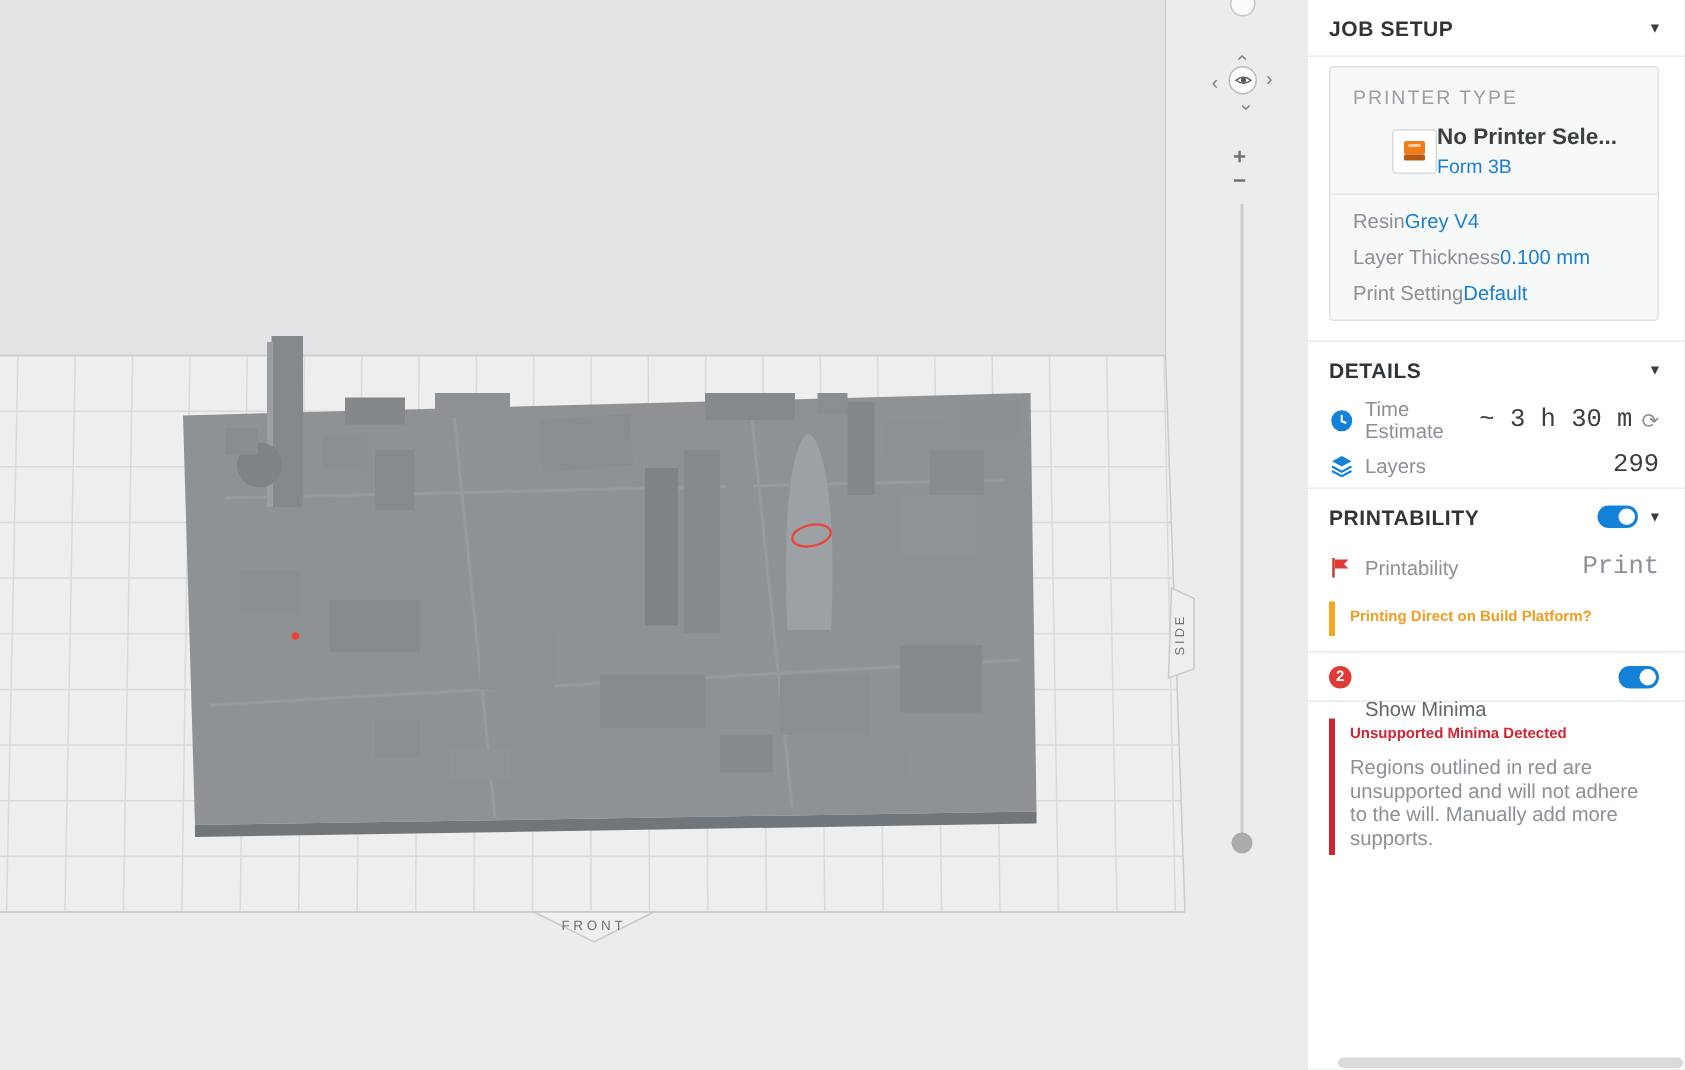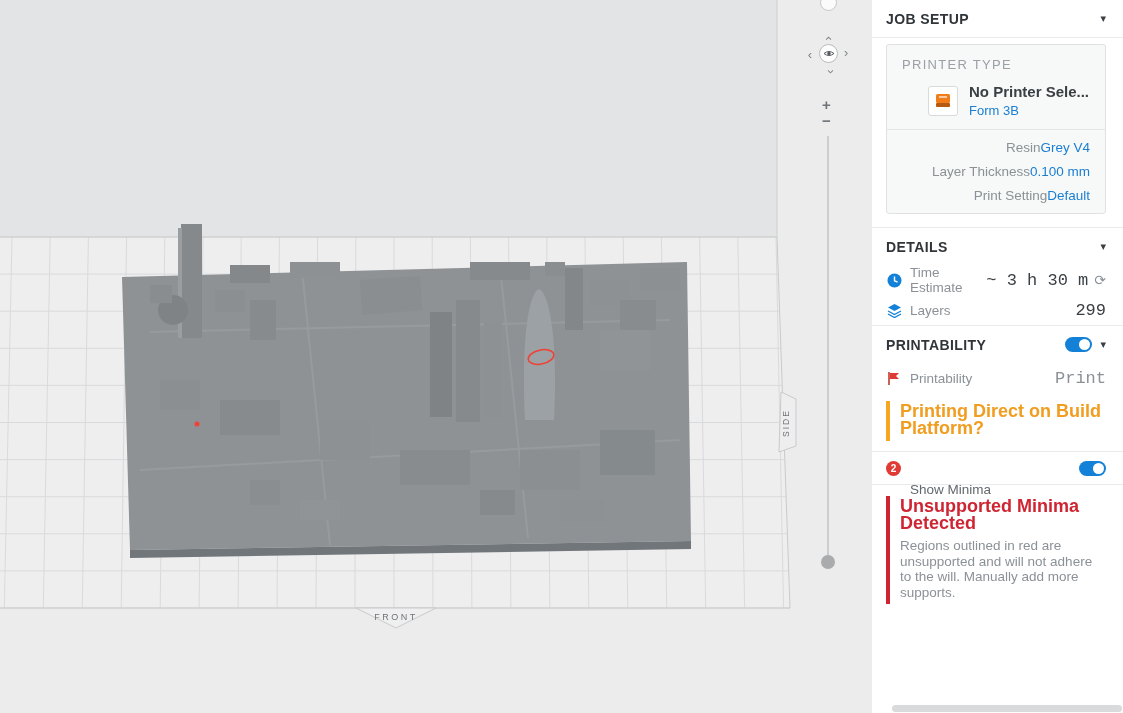--- a/index.html
+++ b/index.html
@@ -37,47 +37,47 @@
   .sb-header { display:flex; align-items:center; justify-content:space-between;
     height:38px; padding:0 17px 0 14px; cursor:pointer; }
   .sb-header.bb { border-bottom:1px solid #e8eaec; }
   .sb-header.bt { border-top:1px solid #e8eaec; }
   .sb-title { font-size:14px; font-weight:bold; color:#30353a; letter-spacing:.4px; }
   .caret { color:#3a3f44; font-size:11px; margin-left:8px; }
 
   .printer-card { margin:6px 17px 13px 14px; border:1px solid #dfe1e3;
     border-radius:3px; background:#f7f8f8; padding:12px 15px 6px; }
   .pc-type { font-size:13px; letter-spacing:1.3px; color:#9aa0a6; }
-  .pc-main { display:flex; align-items:center; gap:11px; margin-top:11px;padding-left:26px; }
+  .pc-main { display:flex; align-items:center; gap:0; margin-top:11px;padding-left:26px; }
   .pc-icon { width:30px; height:30px; background:#fff; border:1px solid #d8dadc;
     border-radius:3px; display:flex; align-items:center; justify-content:center; }
   .pc-name { font-size:15px; font-weight:bold; color:#3a3f44; white-space:nowrap; }
   .pc-model { font-size:13px; color:#1a7fd2; margin-top:3px; cursor:pointer; }
   .pc-divider { border-top:1px solid #e3e5e7; margin:11px -15px 5px; }
-  .pc-row { display:flex; align-items:center; justify-content:flex-end; height:24px; }
+  .pc-row { display:flex; align-items:center; justify-content:flex-start; height:24px; }
   .pc-label { font-size:13.5px; color:#8b9197; }
   .pc-value { font-size:13.5px; color:#1a7fd2; cursor:pointer; }
 
   .detail-row { display:flex; align-items:center; height:30px; padding:0 17px 0 14px; }
   .d-icon { width:16px; display:flex; justify-content:center; margin-right:8px; }
   .d-label { font-size:13.5px; color:#8b9197; flex:1; }
   .d-value { font-size:17px; color:#3a3f44;font-family:Liberation Mono, monospace; }
   .d-value.muted { color:#8b9197; }
   .refresh { color:#8b9197; font-size:14px; margin-left:6px; cursor:pointer; }
 
   .spacer { flex:1; }
   .toggle { width:27px; height:15px; border-radius:8px; background:#1481d8;
     position:relative; cursor:pointer; flex:none; }
   .toggle::after { content:''; position:absolute; right:2px; top:2px; width:11px;
     height:11px; border-radius:50%; background:#fff; }
 
   .tip-box { margin:8px 17px 10px 14px; padding:2px 0 4px 10px; border-left:4px solid; }
   .tip-box.orange { border-color:#f5a623; }
   .tip-box.red { border-color:#cf2533; margin-top:11px; }
-  .tip-title { font-size:18px; font-weight:bold; line-height:17px; }
+  .tip-title { font-size:10px; font-weight:bold; line-height:17px; }
   .tip-box.orange .tip-title { color:#f09d20; }
   .tip-box.red .tip-title { color:#cf2533; }
   .tip-body { font-size:13.5px; line-height:15.5px; color:#8b9197; margin-top:6px; }
   .tip-link { cursor:pointer; }
 
   .minima-row { display:flex; align-items:center; height:34px; padding:0 17px 0 14px;
     border-top:1px solid #e8eaec; border-bottom:1px solid #e8eaec; }
   .badge { width:15px; height:15px; border-radius:50%; background:#e03a34; color:#fff;
     font-size:10px; font-weight:bold; display:flex; align-items:center;
     justify-content:center; margin-right:9px; flex:none; }

